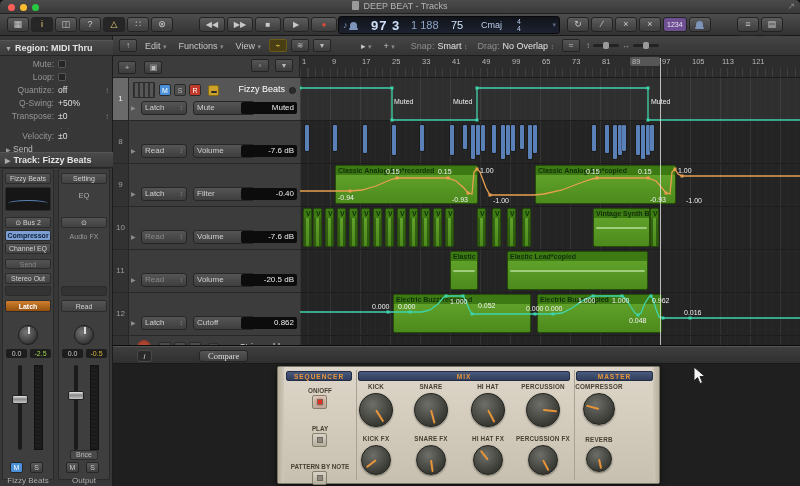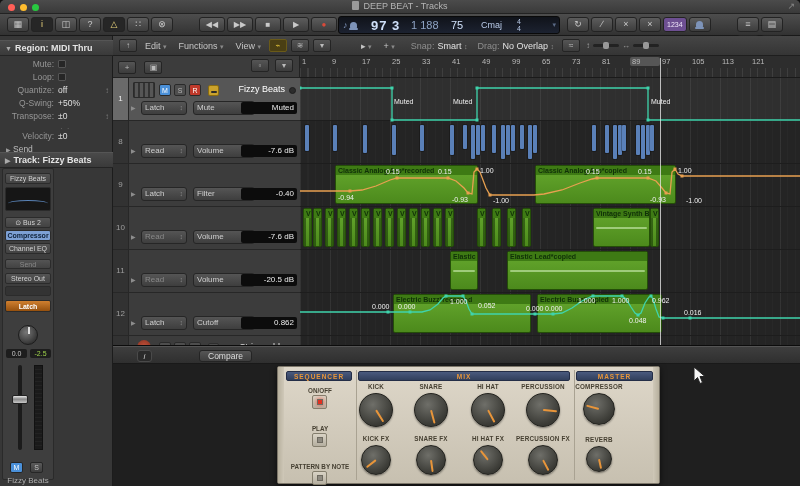--- a/index.html
+++ b/index.html
@@ -125,21 +125,21 @@
   .region.striped .rbody{position:absolute;left:0;right:0;top:9px;bottom:0;background:repeating-linear-gradient(90deg,rgba(20,50,5,.55) 0 2px,transparent 2px 5px);}
   .region.wave .rbody{position:absolute;left:2px;right:2px;top:18px;height:2px;background:rgba(230,255,210,.5);border-radius:1px;}
   .mbar{position:absolute;width:4px;background:#5a80b8;border-radius:1px;top:4px;box-shadow:0 0 0 1px rgba(0,0,0,.25);}
   .lane svg{position:absolute;left:0;top:0;overflow:visible;}
   #playhead{position:absolute;top:22px;bottom:0;width:1px;background:rgba(235,235,235,.75);z-index:5;}
 
   
   #bottom{position:absolute;left:113px;top:345px;width:687px;height:141px;background:#1f1f1f;border-top:1px solid #0c0c0c;}
   #bhdr{position:absolute;left:0;top:0;width:687px;height:18px;background:linear-gradient(#3e3e3e,#2f2f2f);border-top:1px solid #545454;border-bottom:1px solid #191919;}
   #binfo{position:absolute;left:24px;top:3px;width:15px;height:12px;background:#2a2a2a;border:1px solid #4a4a4a;border-radius:3px;color:#ccc;font-size:8px;font-style:italic;text-align:center;line-height:11px;}
-  #bcompare{position:absolute;left:86px;top:3px;height:12px;padding:0 8px;background:linear-gradient(#565656,#3e3e3e);border:1px solid #242424;border-radius:3px;color:#ddd;font-size:8.5px;line-height:11px;}
+  #bcompare{position:absolute;left:86px;top:3px;height:12px;padding:0 8px;background:linear-gradient(#565656,#3e3e3e);border:1px solid #242424;border-radius:3px;color:#ddd;font-size:8.5px;line-height:11px;font-family:Liberation Serif, serif;}
   #panel{position:absolute;left:164px;top:20px;width:383px;height:118px;background:linear-gradient(#ded7c9,#c7c0b0);border:1px solid #7d776a;border-radius:2px;box-shadow:0 2px 6px rgba(0,0,0,.6);}
   .ptrim{position:absolute;top:0;bottom:0;width:6px;background:linear-gradient(90deg,#b7b09e,#cfc8b8);}
   .ptrim.r{right:0;transform:scaleX(-1);}
   .pdiv{position:absolute;top:3px;bottom:3px;width:1px;background:#a9a292;}
   .phdr{position:absolute;top:4px;height:10px;background:linear-gradient(#4a5a7e,#313f5c);border:1px solid #232d47;border-radius:2px;color:#e8963a;font-size:6.5px;font-weight:bold;letter-spacing:1px;text-align:center;line-height:9px;}
   .klab{position:absolute;width:74px;text-align:center;color:#453f31;font-size:6.3px;font-weight:bold;letter-spacing:.2px;white-space:nowrap;}
   .pknob{position:absolute;border-radius:50%;background:radial-gradient(circle at 40% 33%,#6f6f69,#393934 72%);border:1px solid #22221e;box-shadow:0 1px 2px rgba(0,0,0,.45);}
   .kptr{position:absolute;left:50%;bottom:50%;width:2px;margin-left:-1px;background:#e8953a;transform-origin:50% 100%;border-radius:1px;}
   .seqlab{position:absolute;width:92px;text-align:center;color:#453f31;font-size:6.3px;font-weight:bold;white-space:nowrap;}
   .seqbtn{position:absolute;width:15px;height:14px;background:linear-gradient(#d9d3c5,#b5afa0);border:1px solid #847e6d;border-radius:2px;}
@@ -240,20 +240,38 @@
       <div class="ro" style="left:3px;top:180px;">0.0</div>
       <div class="ro grn" style="left:27px;top:180px;">-2.5</div>
       <div class="ftrack" style="top:196px;height:85px;"></div>
       <div class="meter" style="top:196px;height:85px;"></div>
       <div class="fcap" style="top:226px;"></div>
       <div class="msb on" style="left:7px;top:293px;">M</div>
       <div class="msb" style="left:27px;top:293px;">S</div>
       <div class="stxt" style="top:307px;">Fizzy Beats</div>
     </div>
 
+    <div class="strip" id="strip-r">
+      <div class="slot" style="top:4px;">Setting</div>
+      <div class="stxt" style="top:22px;font-size:7.5px;">EQ</div>
+      <div class="slot" style="top:48px;">⊙</div>
+      <div class="stxt" style="top:64px;font-size:7px;color:#9a9a9a;">Audio FX</div>
+      <div class="slot blank" style="top:117px;height:10px;"></div>
+      <div class="slot" style="top:131px;height:12px;line-height:11px;">Read</div>
+      <div class="knob" style="top:156px;"></div>
+      <div class="ro" style="left:3px;top:180px;">0.0</div>
+      <div class="ro yel" style="left:27px;top:180px;">-0.5</div>
+      <div class="ftrack" style="top:196px;height:85px;"></div>
+      <div class="meter" style="top:196px;height:85px;"></div>
+      <div class="fcap" style="top:222px;"></div>
+      <div class="bnce" style="top:281px;">Bnce</div>
+      <div class="msb" style="left:7px;top:293px;">M</div>
+      <div class="msb" style="left:27px;top:293px;">S</div>
+      <div class="stxt" style="top:307px;">Output</div>
+    </div>
   </div>
 
   <div id="tzone">
     <div id="menubar">
       <span class="micon" style="margin-left:6px;">↑</span>
       <span class="mitem"><span>Edit</span> <span class="mcaret">▾</span></span>
       <span class="mitem"><span>Functions</span> <span class="mcaret">▾</span></span>
       <span class="mitem"><span>View</span> <span class="mcaret">▾</span></span>
       <span class="micon yel">⌁</span>
       <span class="micon">≋</span>

